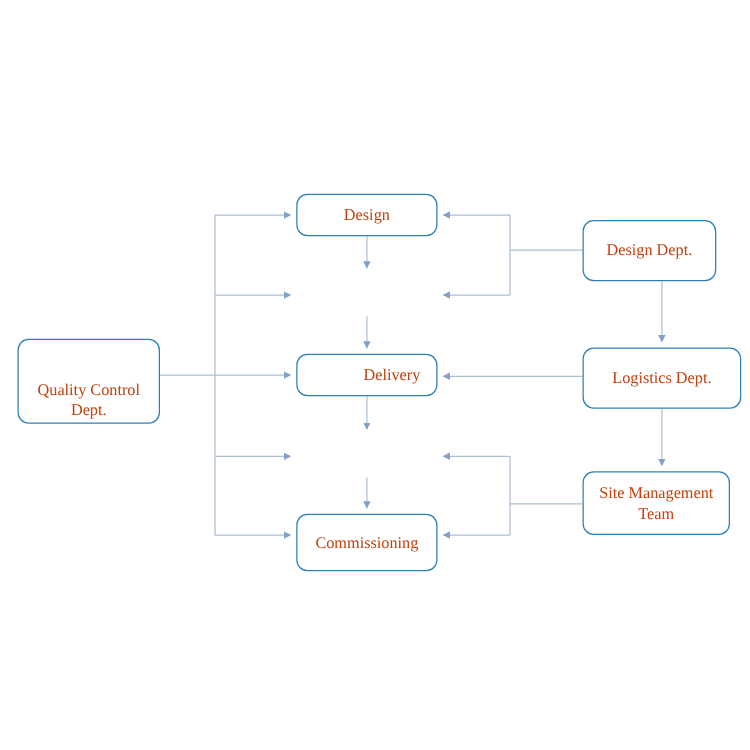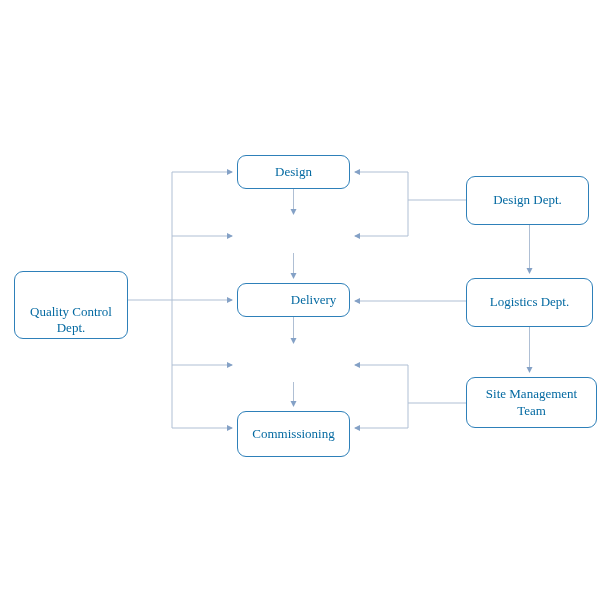--- a/index.html
+++ b/index.html
@@ -27,35 +27,35 @@
     box-sizing: border-box;
     border: 1.6px solid #2E80B9;
     border-radius: 9px;
     background: #ffffff;
     display: flex;
     align-items: center;
     justify-content: center;
     text-align: center;
     font-size: 13px;
     line-height: 1.25;
-    color: #0369a1;
+    color: #c2410c;
     padding: 2px 8px;
   }
   
   .n-design        { left: 237px; top: 155px; width: 113px; height: 34px; }
   .n-manufacturing { left: 237px; top: 219px; width: 113px; height: 34px; }
   .n-delivery      { left: 237px; top: 283px; width: 113px; height: 34px; padding-left: 48px; }
   .n-construction  { left: 237px; top: 348px; width: 113px; height: 34px; }
   .n-commissioning { left: 237px; top: 411px; width: 113px; height: 46px; }
   
   .n-quality       { left: 14px;  top: 271px; width: 114px; height: 68px; align-items: flex-end; }
   
-  .n-design-dept   { left: 466px; top: 176px; width: 123px; height: 49px; }
+  .n-design-dept   { left: 466px; top: 176px; width: 107px; height: 49px; }
   .n-logistics     { left: 466px; top: 278px; width: 127px; height: 49px; justify-content: center; }
-  .n-site-mgmt     { left: 466px; top: 377px; width: 131px; height: 51px; }
+  .n-site-mgmt     { left: 466px; top: 377px; width: 118px; height: 51px; }
 </style>
 </head>
 <body>
 
 <div id="canvas">
 
   <svg id="edges" width="600" height="600" viewBox="0 0 600 600" xmlns="http://www.w3.org/2000/svg">
     <defs>
       <marker id="arr" markerWidth="7" markerHeight="7" refX="5" refY="3" orient="auto" markerUnits="userSpaceOnUse">
         <path d="M0,0 L6,3 L0,6 Z" fill="#84A1C6"></path>

